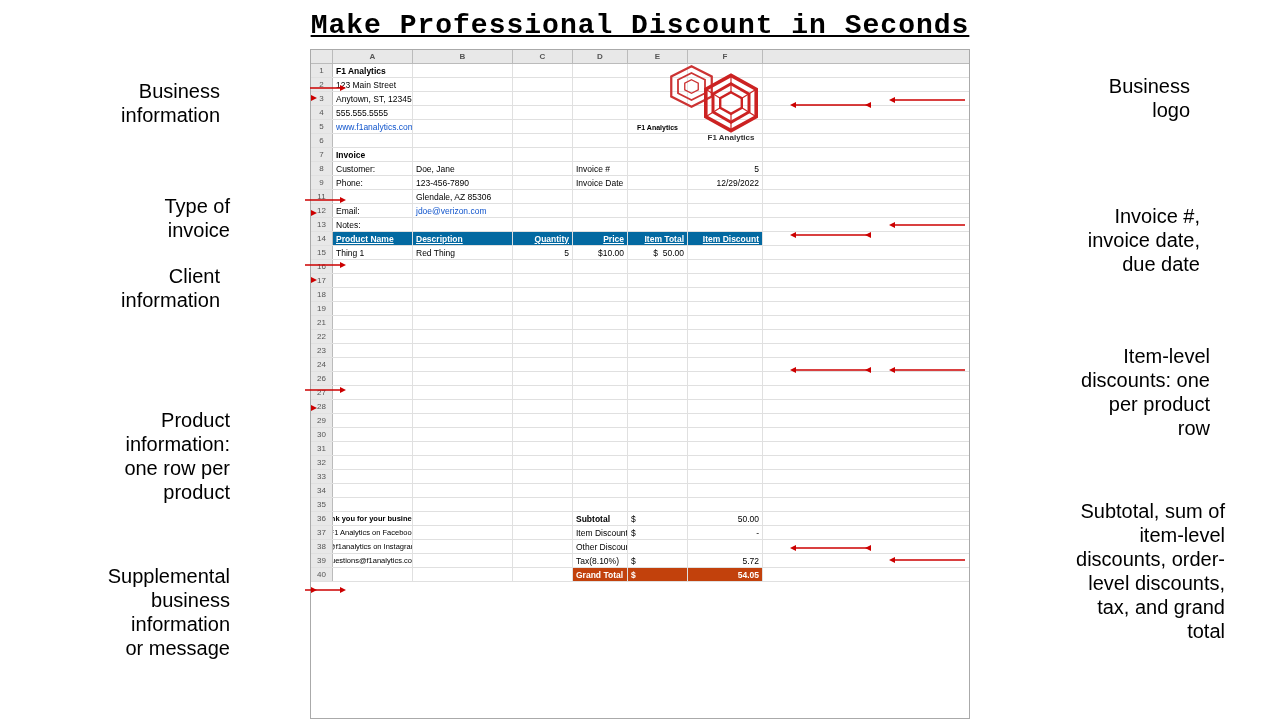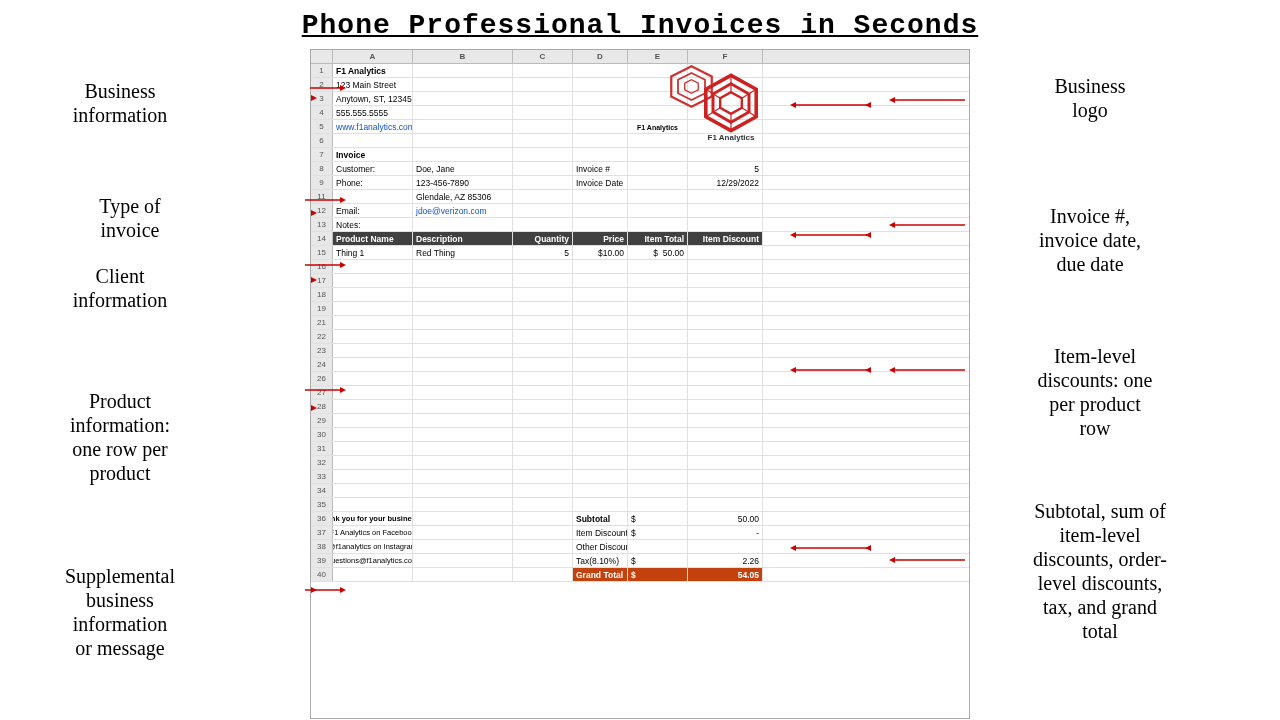--- a/index.html
+++ b/index.html
@@ -32,23 +32,23 @@
     
     .left-annotations {
       width: 310px;
       position: relative;
       flex-shrink: 0;
     }
 
     .annotation {
       position: absolute;
       font-size: 20px;
-      text-align: center;
+      text-align: right;
       line-height: 1.2;
-      font-family: Liberation Serif, serif;
+      font-family: Liberation Sans, sans-serif;
     }
 
     
     .right-annotations {
       width: 310px;
       position: relative;
       flex-shrink: 0;
     }
 
     
@@ -109,21 +109,21 @@
       font-size: 8.5px;
       overflow: hidden;
       white-space: nowrap;
       display: flex;
       align-items: center;
     }
 
     .cell.bold { font-weight: bold; }
     .cell.right { justify-content: flex-end; }
     .cell.center { justify-content: center; }
-    .cell.dark-bg { background: #404040; color: white; font-weight: bold; }
+    .cell.dark-bg { background: #0369a1; color: white; font-weight: bold; text-decoration: underline; }
     .cell.total-row { background: #c2410c; color: white; font-weight: bold; }
 
     
     .col-A { width: 80px; min-width: 80px; }
     .col-B { width: 100px; min-width: 100px; }
     .col-C { width: 60px; min-width: 60px; }
     .col-D { width: 55px; min-width: 55px; }
     .col-E { width: 60px; min-width: 60px; }
     .col-F { width: 75px; min-width: 75px; }
 
@@ -138,29 +138,29 @@
     .overlay-svg {
       position: absolute;
       top: 0;
       left: 0;
       pointer-events: none;
     }
   </style>
 </head>
 <body>
 
-<div class="page-title">Phone Professional Invoices in Seconds</div>
+<div class="page-title">Make Professional Discount in Seconds</div>
 
 <div class="main-container">
 
   <div class="left-annotations">
     <div class="annotation" style="top:30px; left:20px; width:200px;">Business<br>information</div>
     <div class="annotation" style="top:145px; left:30px; width:200px;">Type of<br>invoice</div>
     <div class="annotation" style="top:215px; left:20px; width:200px;">Client<br>information</div>
-    <div class="annotation" style="top:340px; left:10px; width:220px;">Product<br>information:<br>one row per<br>product</div>
+    <div class="annotation" style="top:359px; left:10px; width:220px;">Product<br>information:<br>one row per<br>product</div>
     <div class="annotation" style="top:515px; left:10px; width:220px;">Supplemental<br>business<br>information<br>or message</div>
   </div>
 
   <div class="spreadsheet-wrapper">
 
     <svg class="overlay-svg" width="100%" height="100%" style="width:560px; height:660px;">
 
       <line x1="-310" y1="48" x2="0" y2="48" stroke="#cc0000" stroke-width="1.5"></line>
 
       <line x1="-310" y1="163" x2="0" y2="163" stroke="#cc0000" stroke-width="1.5"></line>
@@ -549,21 +549,21 @@
         <div class="cell col-F"></div>
       </div>
 
       <div class="ss-row">
         <div class="row-num">39</div>
         <div class="cell col-A center" style="font-size:7.5px;">questions@f1analytics.com</div>
         <div class="cell col-B"></div>
         <div class="cell col-C"></div>
         <div class="cell col-D">Tax(8.10%)</div>
         <div class="cell col-E">$</div>
-        <div class="cell col-F right">2.26</div>
+        <div class="cell col-F right">5.72</div>
       </div>
 
       <div class="ss-row">
         <div class="row-num">40</div>
         <div class="cell col-A"></div>
         <div class="cell col-B"></div>
         <div class="cell col-C"></div>
         <div class="cell col-D total-row">Grand Total</div>
         <div class="cell col-E total-row">$</div>
         <div class="cell col-F total-row right">54.05</div>

